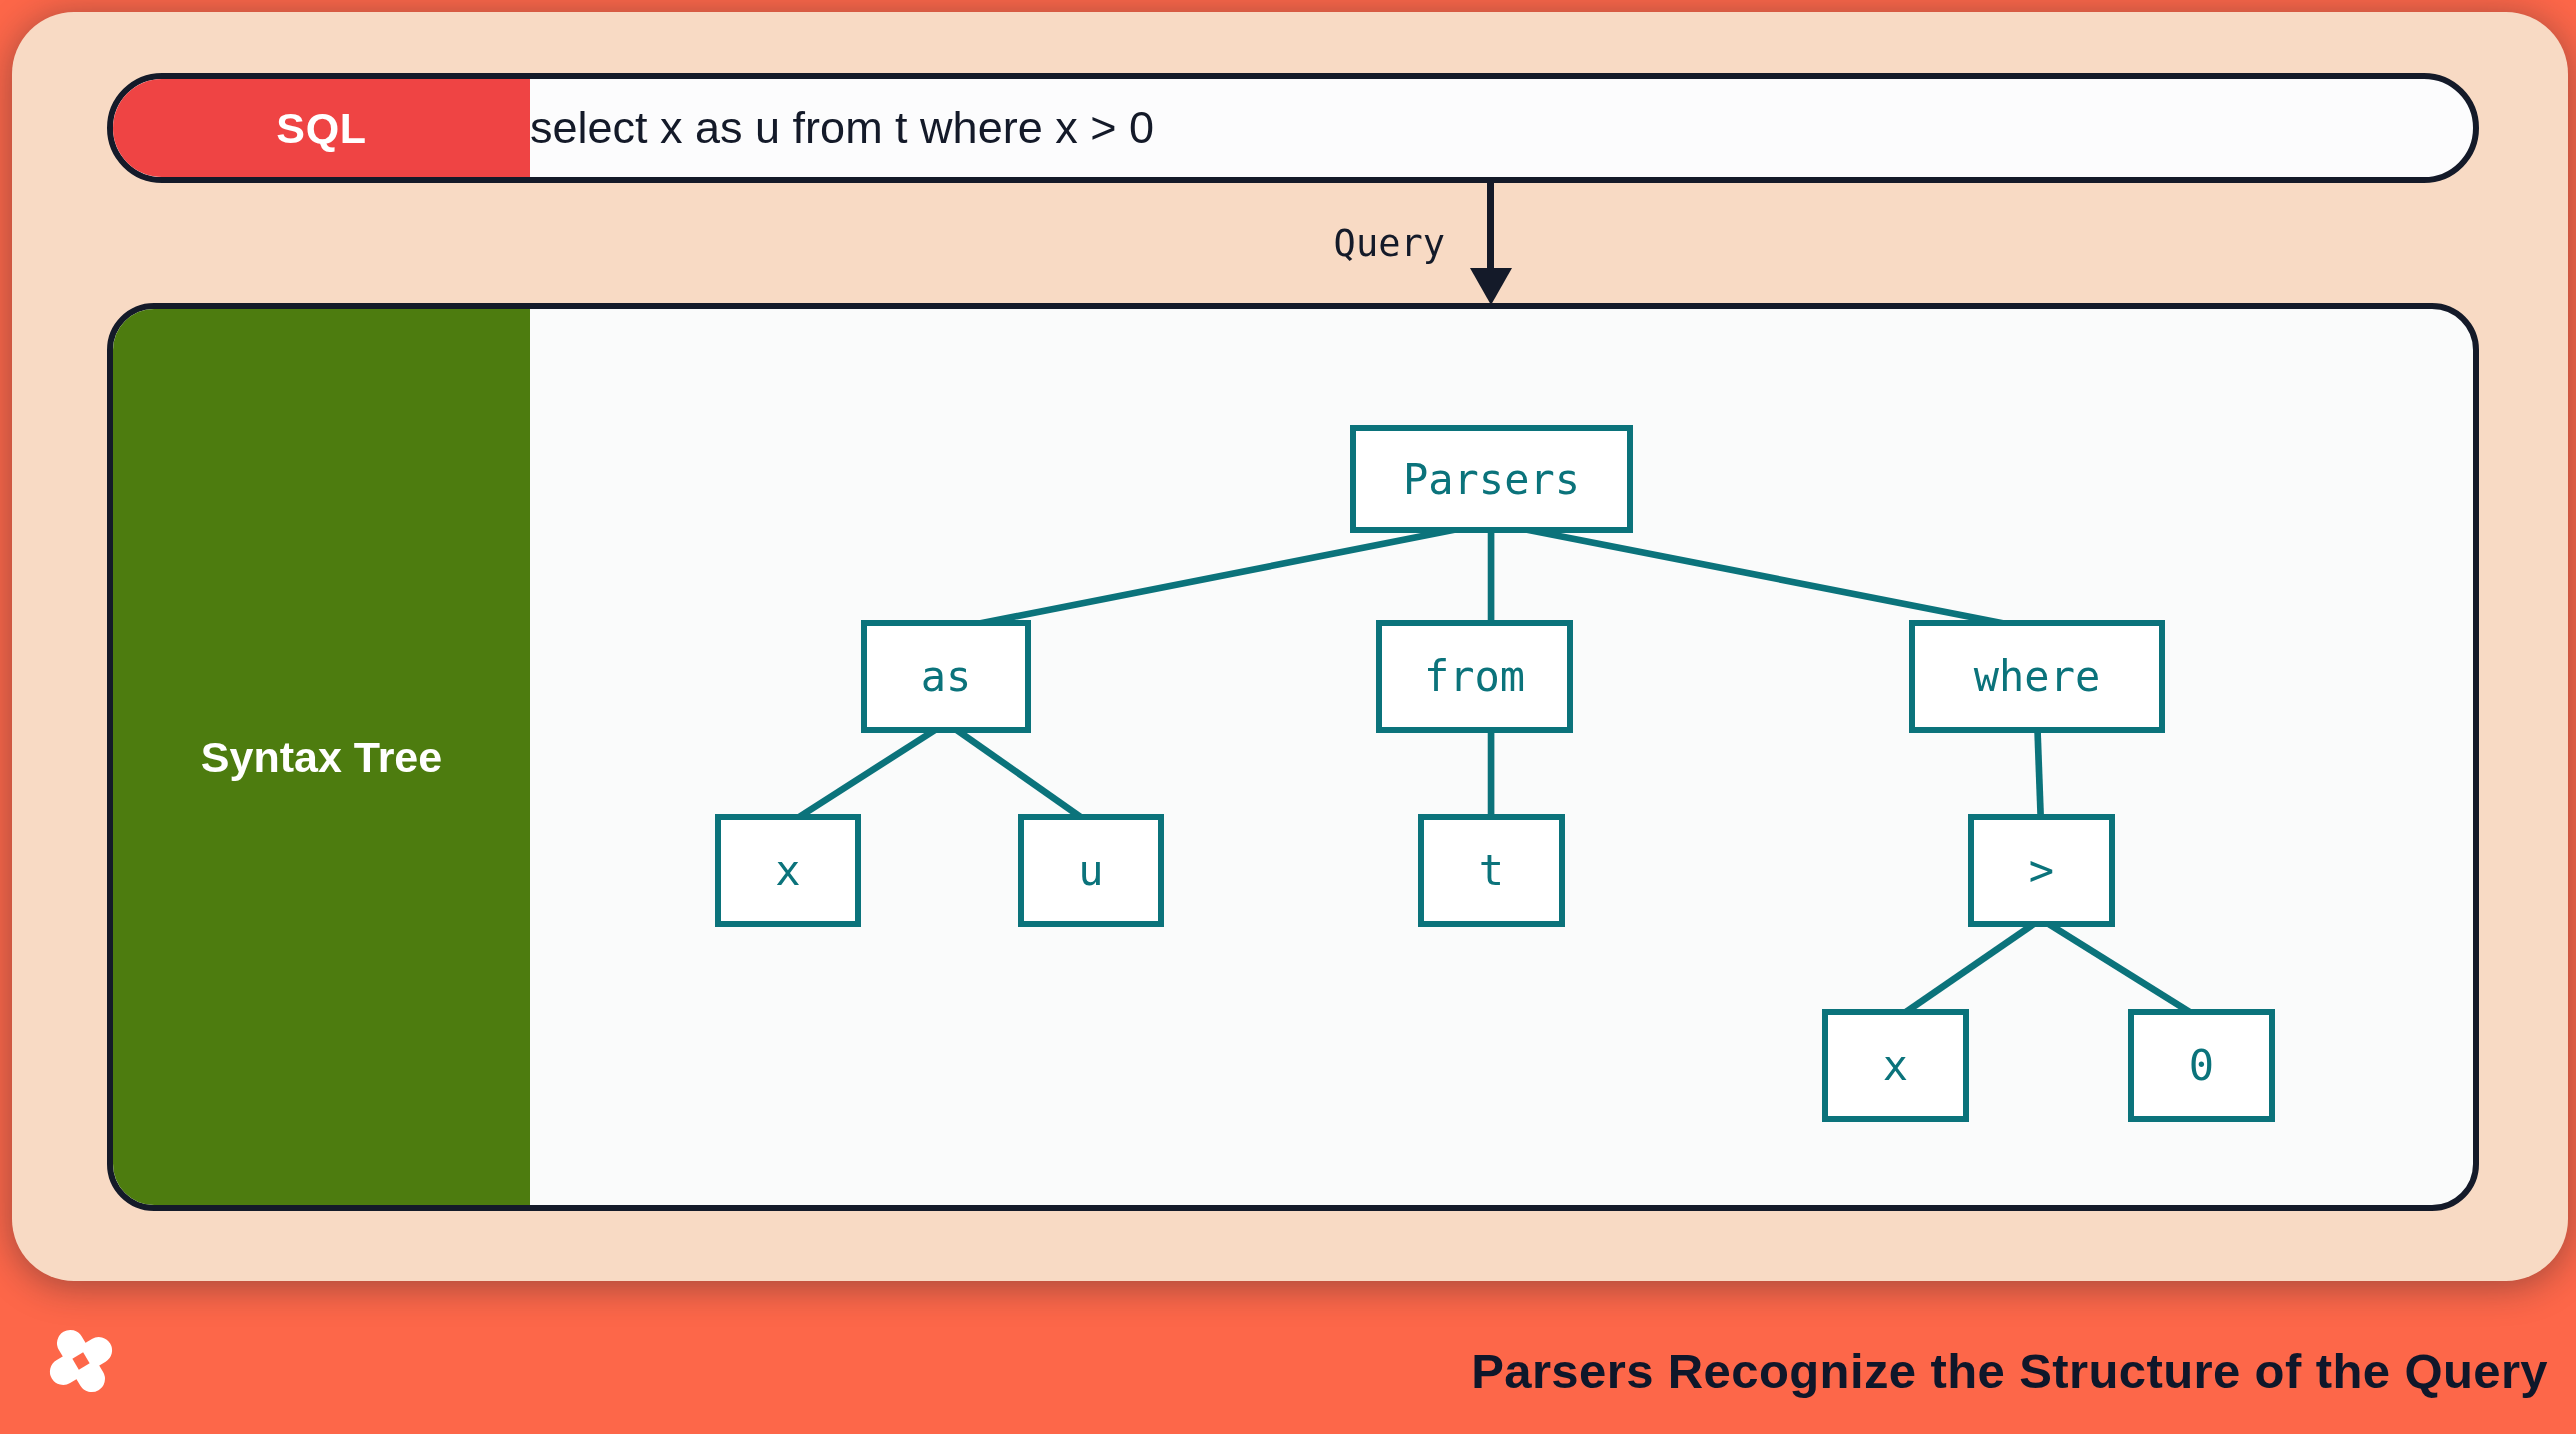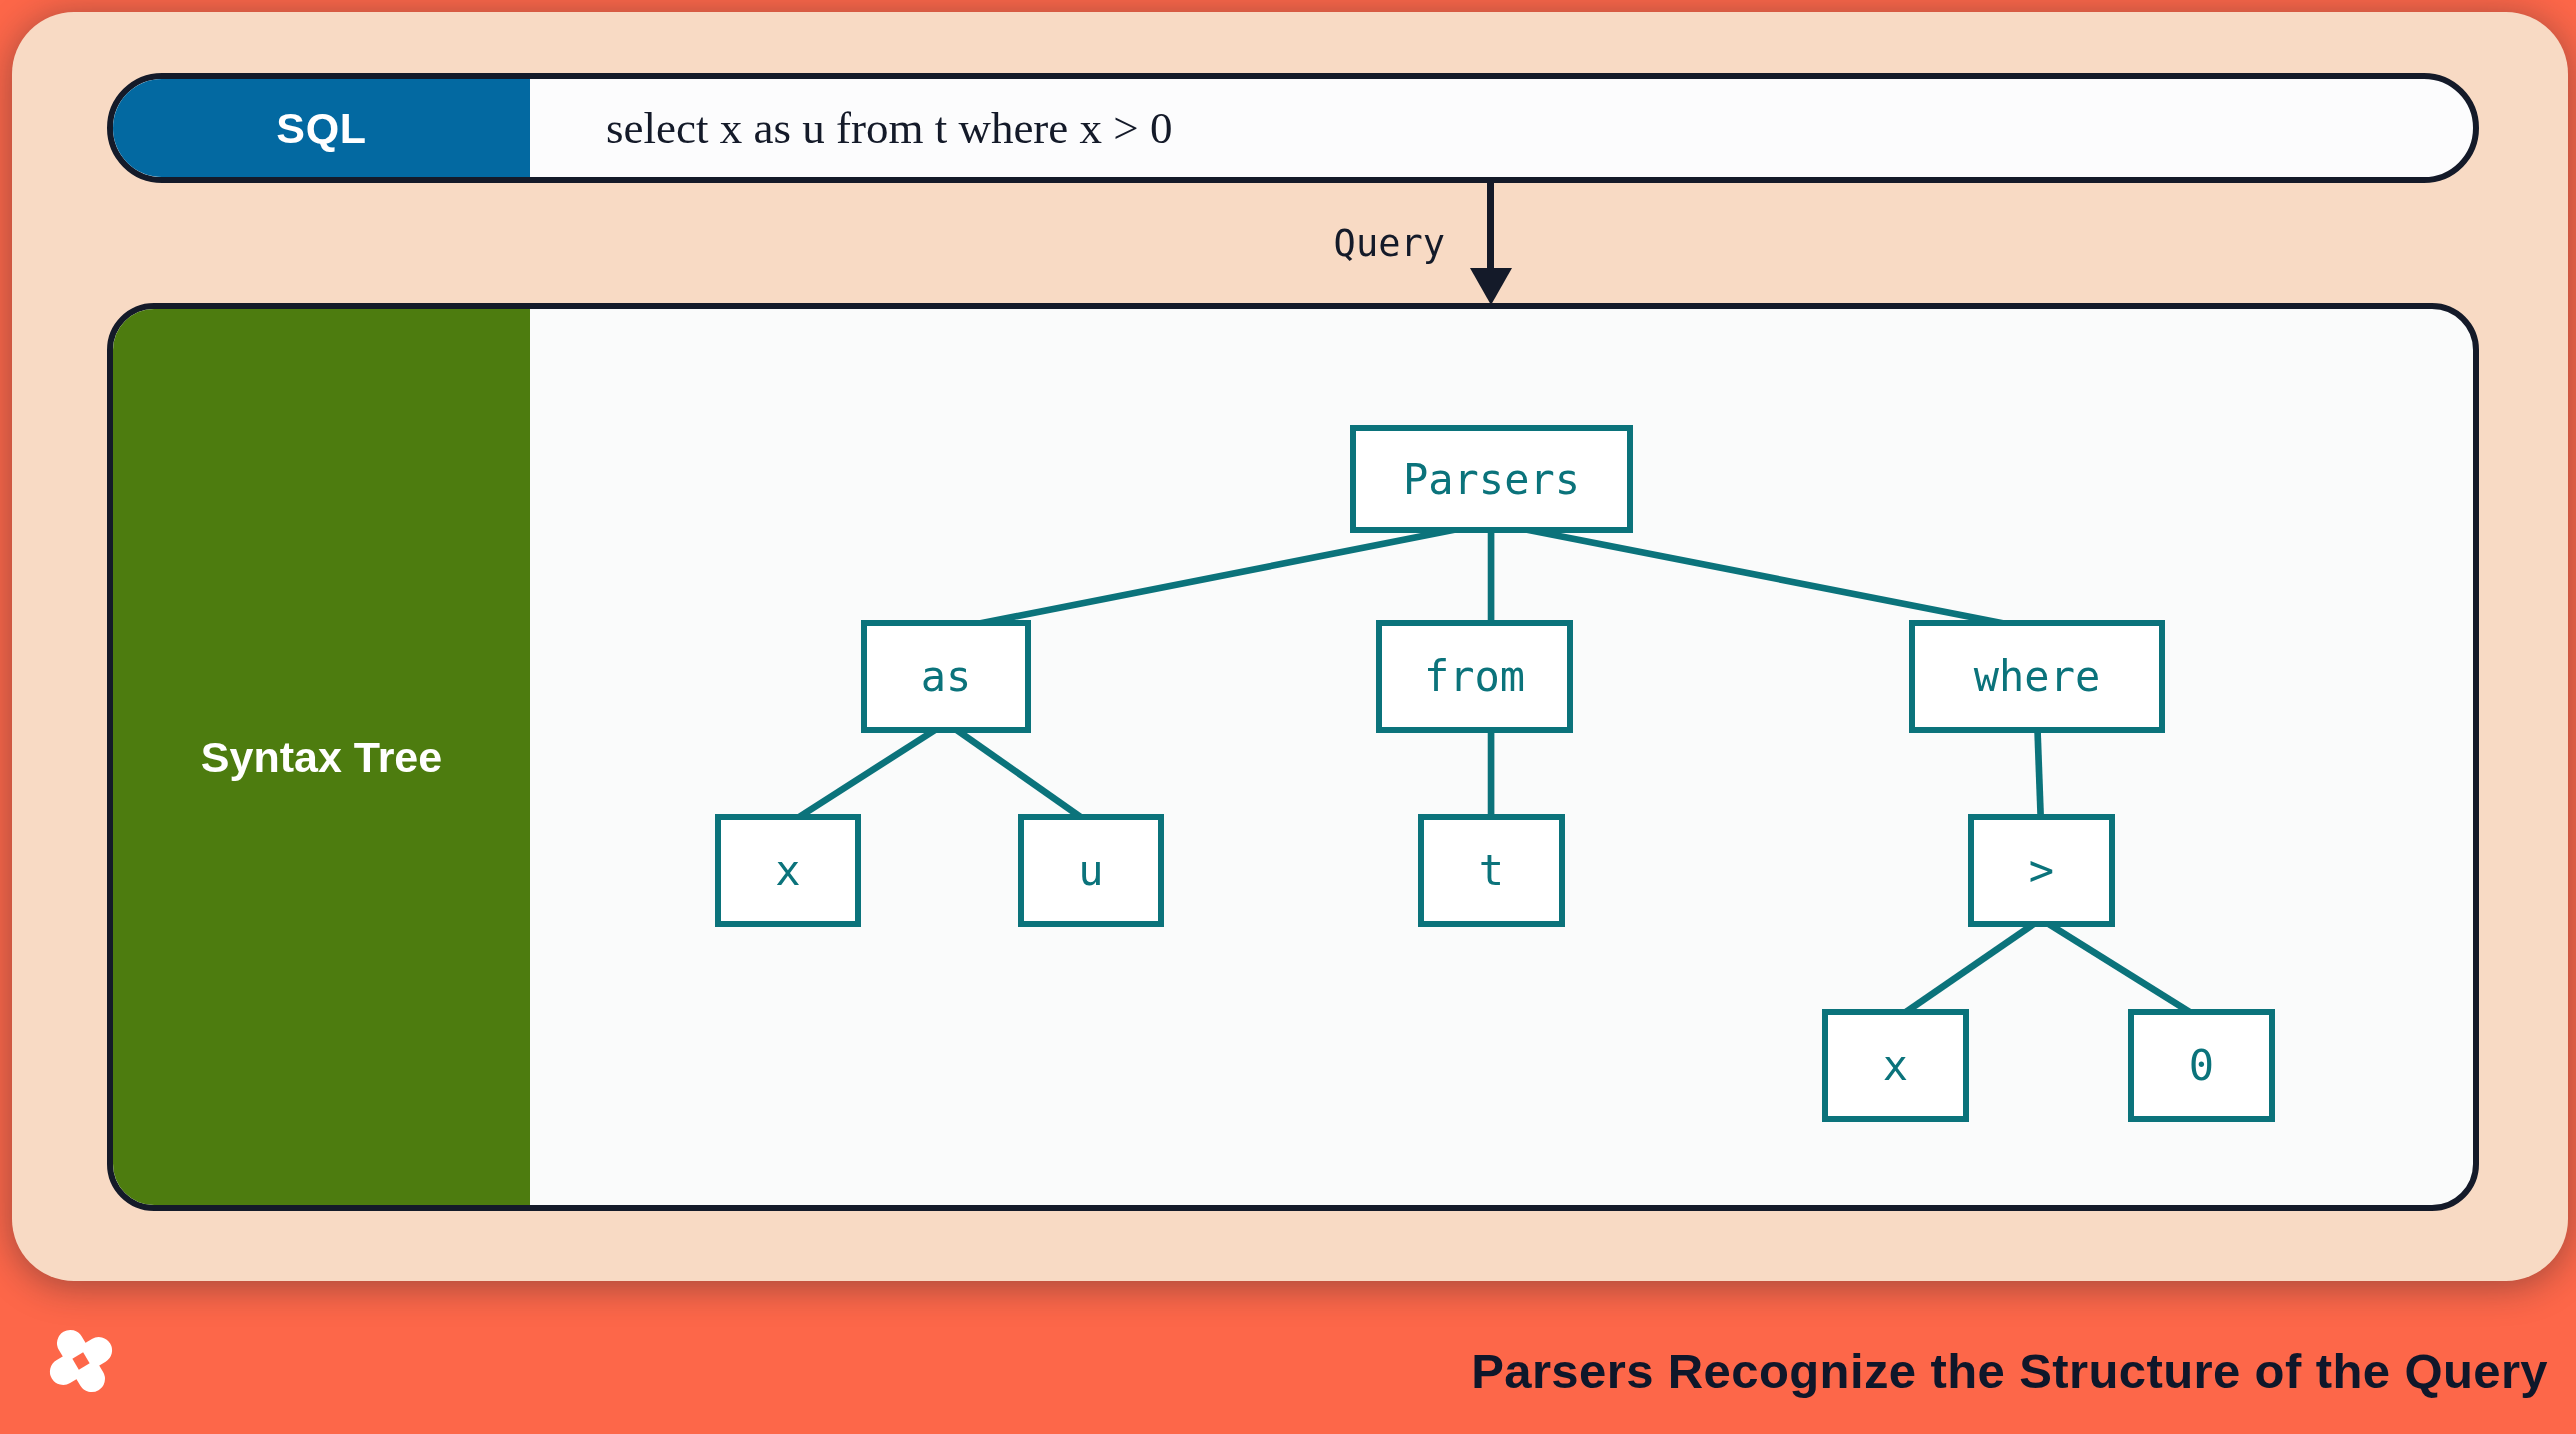--- a/index.html
+++ b/index.html
@@ -15,27 +15,27 @@
     box-shadow:0 4.4px 37px rgba(21,27,41,.40);
     z-index:1;
   }
   
   .sql-pill{
     position:absolute;left:107px;top:73px;width:2372px;height:110px;
     box-sizing:border-box;border:6px solid #141a29;border-radius:55px;
     background:#fcfcfd;display:flex;overflow:hidden;z-index:4;
   }
   .pill-label{
-    flex:none;width:417px;height:100%;background:#0369a1;color:#ffffff;
+    flex:none;width:417px;height:100%;background:#ef4444;color:#ffffff;
     display:flex;align-items:center;justify-content:center;
     font-size:43px;font-weight:bold;letter-spacing:0.7px;
   }
   .pill-query{
-    flex:1;display:flex;align-items:center;padding-left:76px;
-    font-family:Liberation Serif, serif;font-size:45px;color:#141a29;
+    flex:1;display:flex;align-items:center;
+    font-family:Liberation Sans, sans-serif;font-size:45px;color:#141a29;
     white-space:pre;
   }
   
   .parser-label{
     position:absolute;left:1089px;top:222px;width:356px;text-align:right;
     font-family:"DejaVu Sans Mono",monospace;font-size:37px;color:#141a29;
     z-index:4;
   }
   .arrow-line{position:absolute;left:1487px;top:183px;width:7.4px;height:90px;background:#141a29;z-index:4;}
   .arrow-head{

